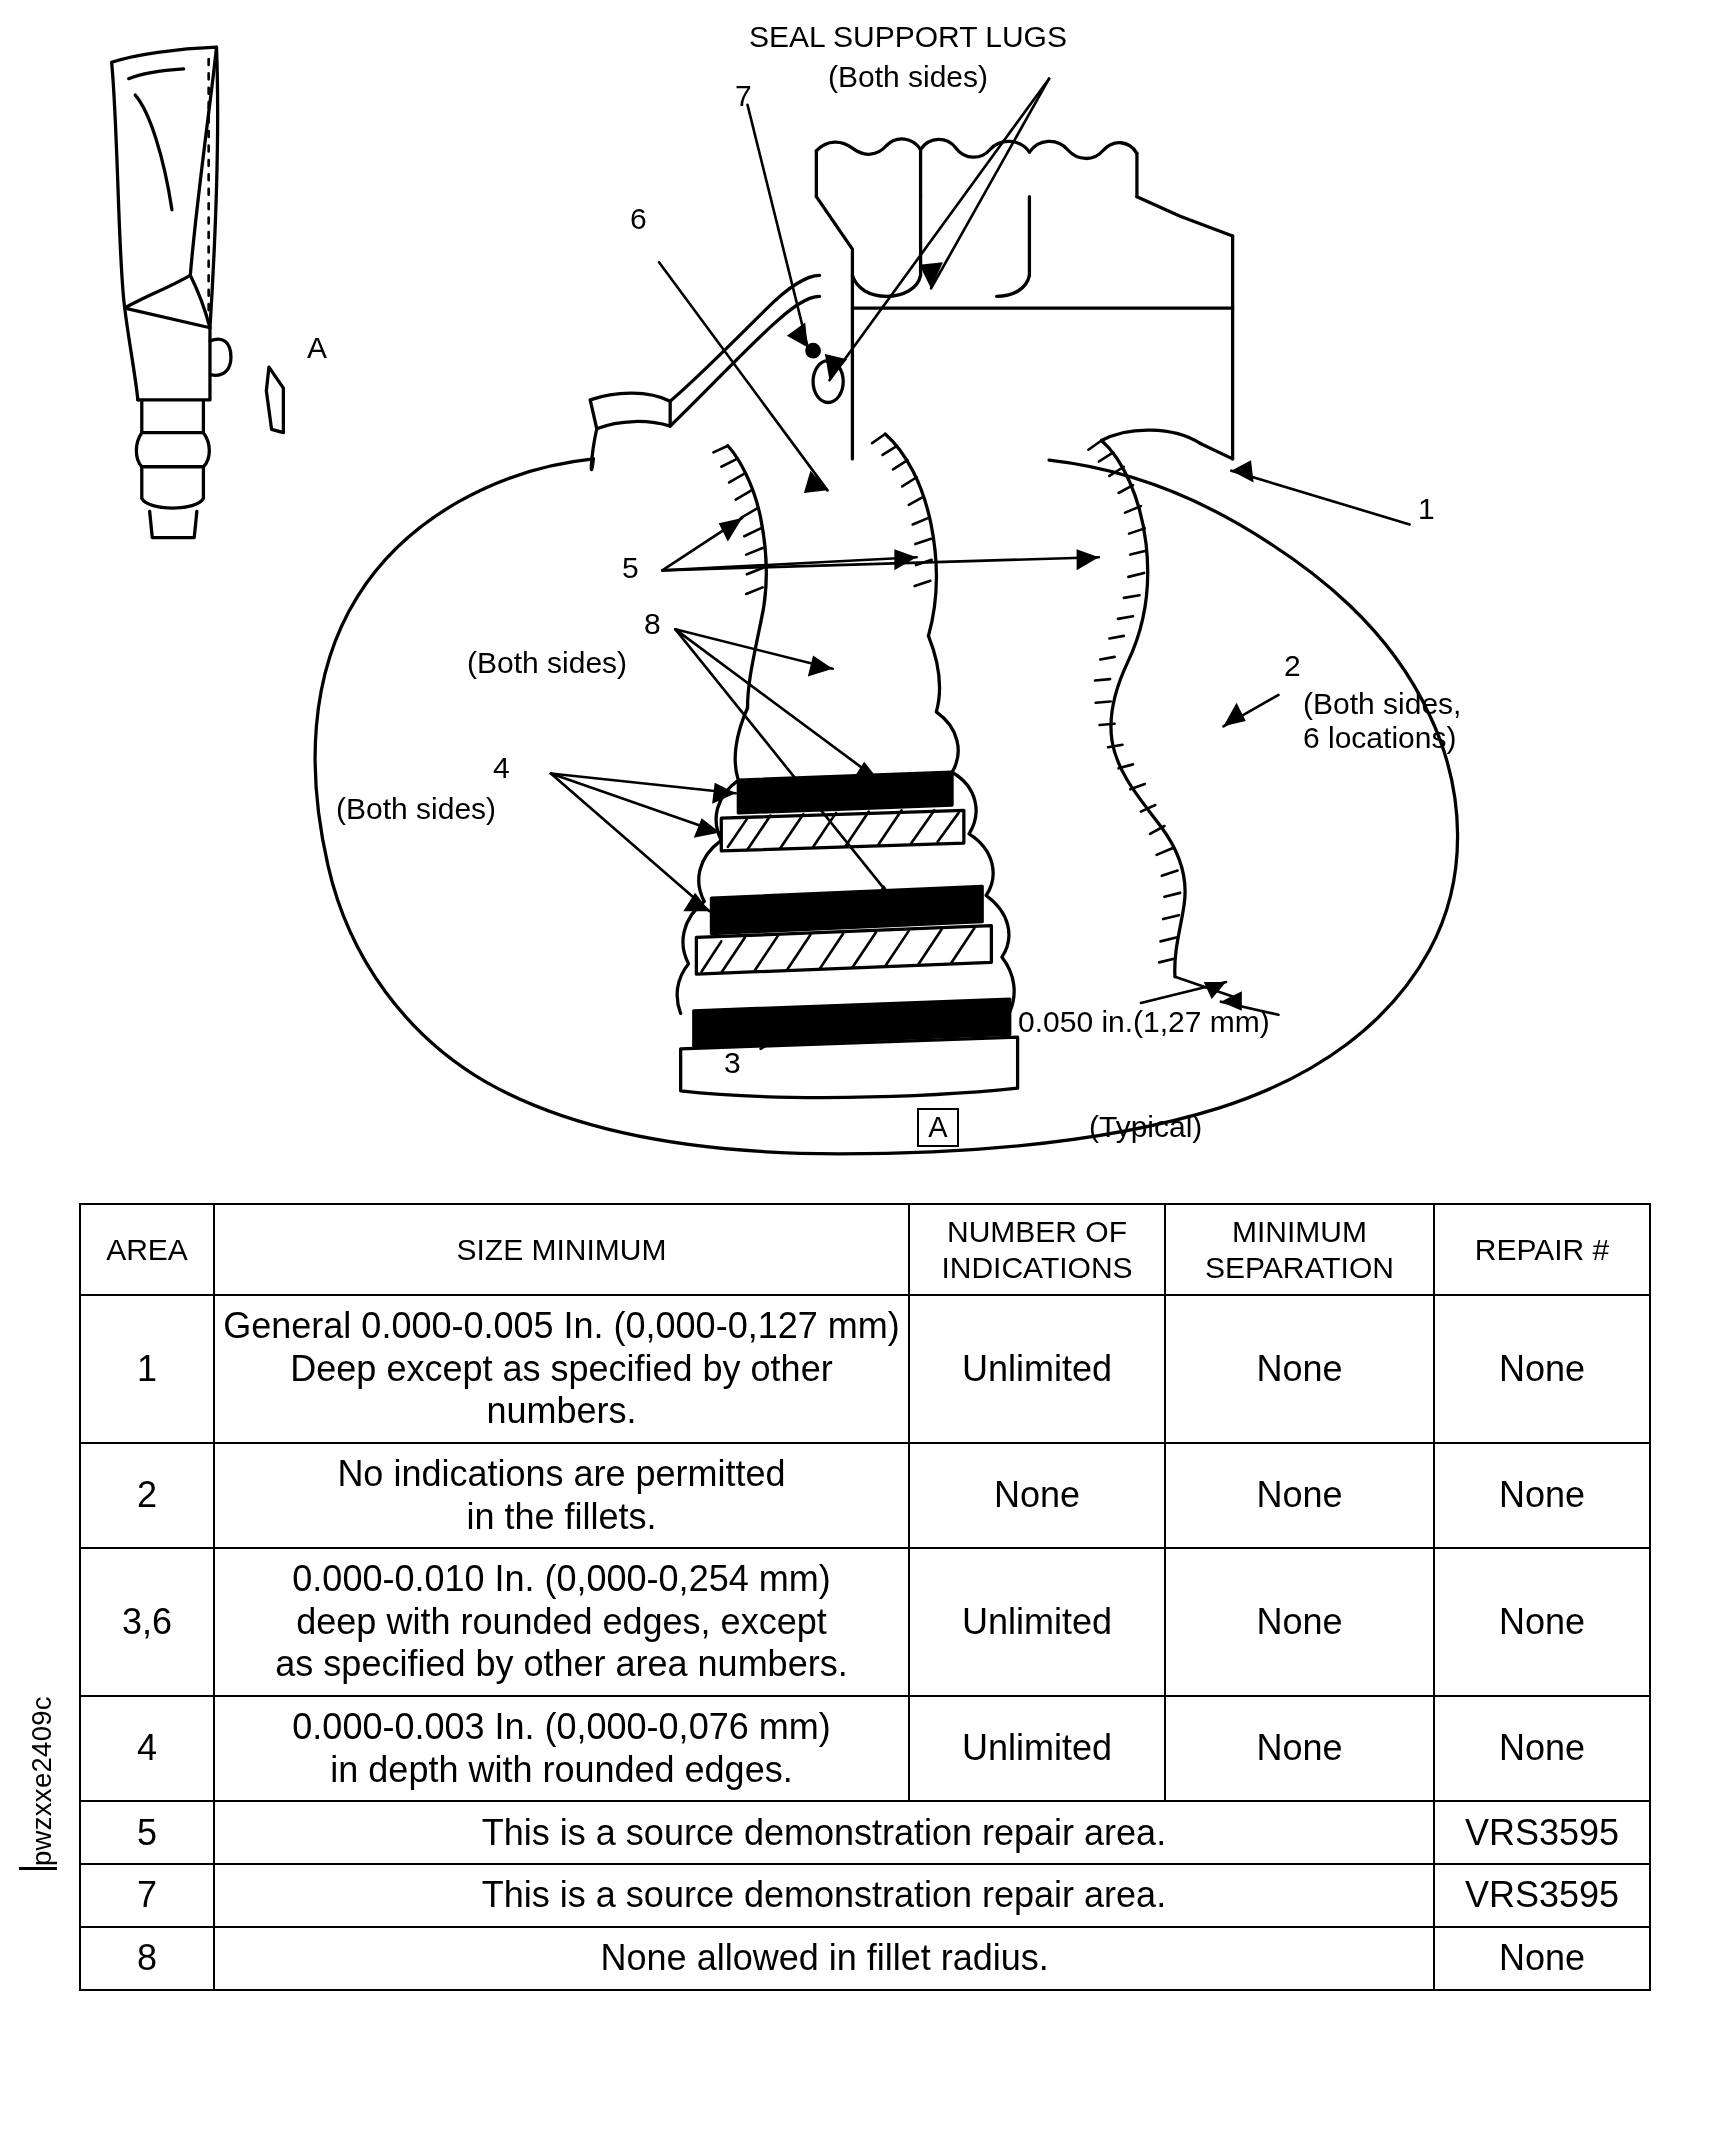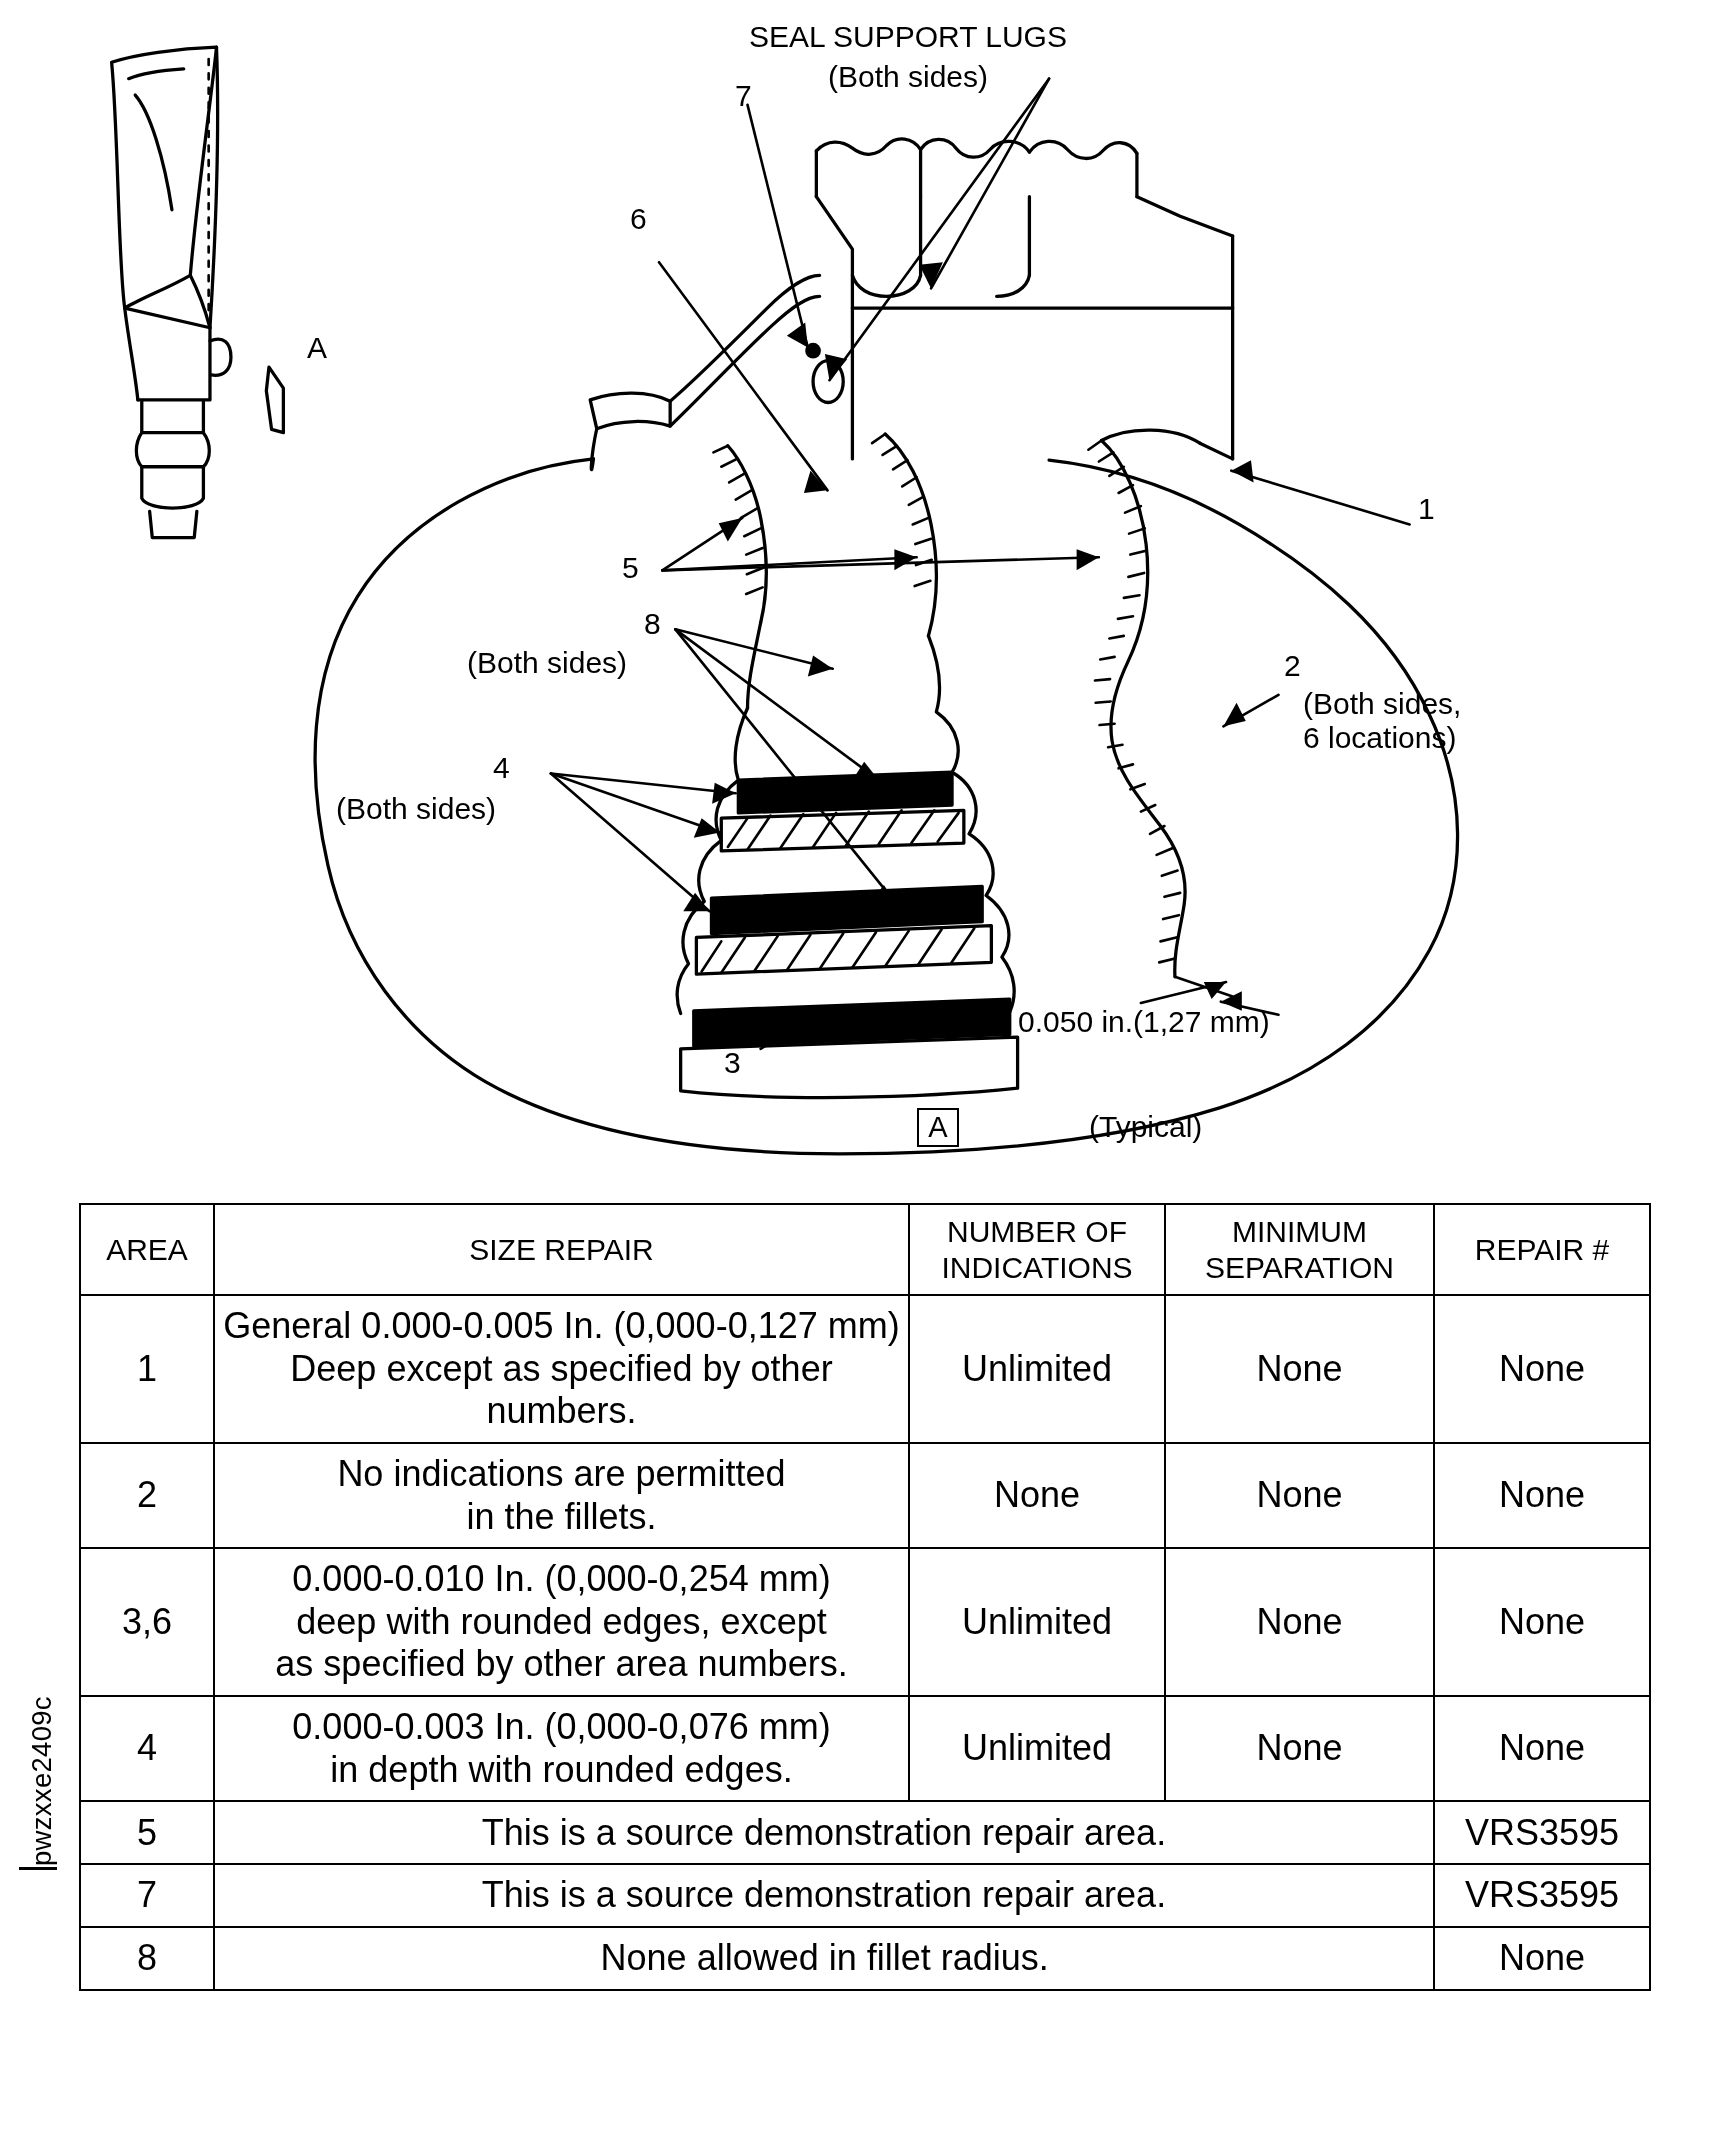--- a/index.html
+++ b/index.html
@@ -345,21 +345,21 @@
     <colgroup>
       <col class="col-area">
         <col class="col-size">
         <col class="col-num">
         <col class="col-sep">
         <col class="col-rep">
     </colgroup>
     <thead>
       <tr>
         <th>AREA</th>
-        <th>SIZE REPAIR</th>
+        <th>SIZE MINIMUM</th>
         <th style="white-space:pre-line;">NUMBER OF
 INDICATIONS</th>
         <th style="white-space:pre-line;">MINIMUM
 SEPARATION</th>
         <th>REPAIR #</th>
       </tr>
     </thead>
     <tbody>
         <tr>
           <td class="rowlabel">1</td>

